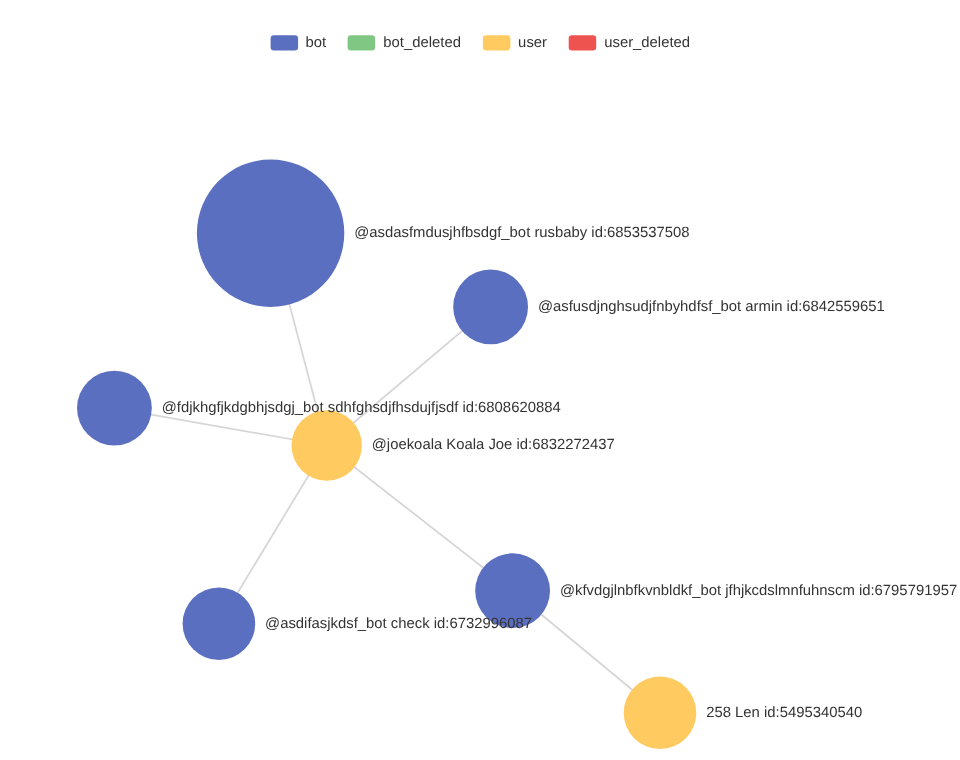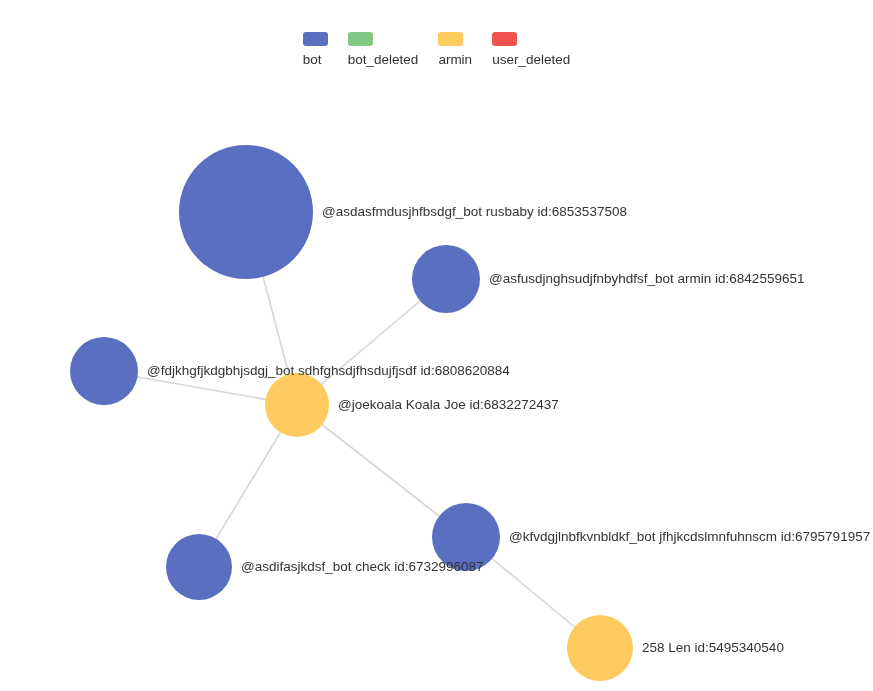--- a/index.html
+++ b/index.html
@@ -27,21 +27,22 @@
     width: 873px;
     display: flex;
     flex-direction: row;
     justify-content: center;
     align-items: center;
     gap: 20px;
     pointer-events: auto;
   }
   .legend-item {
     display: flex;
-    flex-direction: column;
+    flex-direction: row;
+    align-items: center;
     gap: 7px;
     cursor: pointer;
   }
   .legend-swatch {
     width: 25px;
     height: 14px;
     border-radius: 3px;
     display: block;
   }
   .legend-label {
@@ -69,21 +70,21 @@
       <div class="legend-item">
         <span class="legend-swatch" style="background: rgb(91, 111, 192);"></span>
         <span class="legend-label">bot</span>
       </div>
       <div class="legend-item">
         <span class="legend-swatch" style="background: rgb(129, 199, 132);"></span>
         <span class="legend-label">bot_deleted</span>
       </div>
       <div class="legend-item">
         <span class="legend-swatch" style="background: rgb(255, 202, 95);"></span>
-        <span class="legend-label">armin</span>
+        <span class="legend-label">user</span>
       </div>
       <div class="legend-item">
         <span class="legend-swatch" style="background: rgb(239, 83, 80);"></span>
         <span class="legend-label">user_deleted</span>
       </div>
     </div>
 
   <svg id="graph-canvas" viewBox="0 0 873 691" xmlns="http://www.w3.org/2000/svg">
     <g id="edge-layer">
         <line x1="246" y1="212" x2="297" y2="405" stroke="#d6d6d6" stroke-width="1.6"></line>

